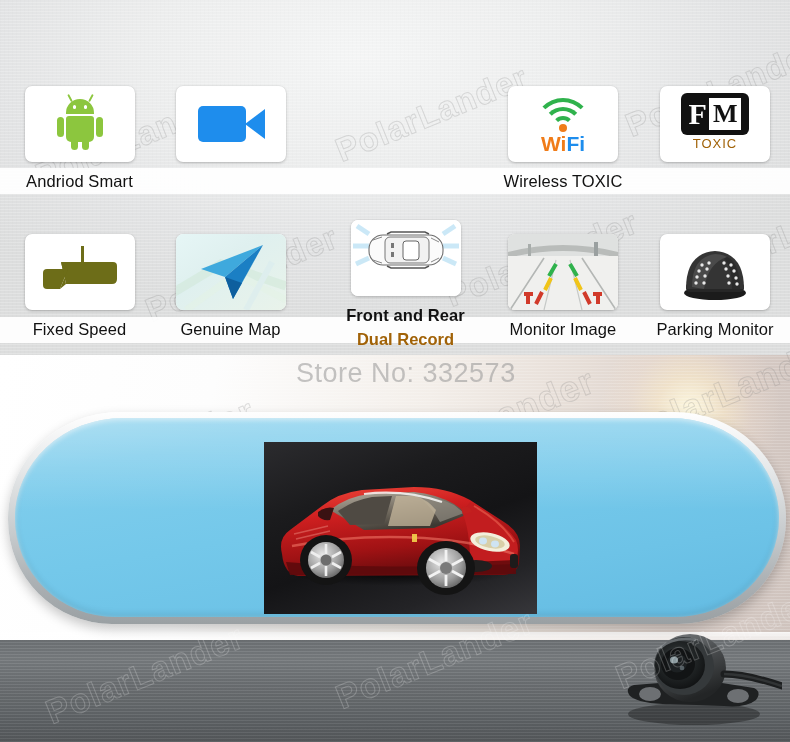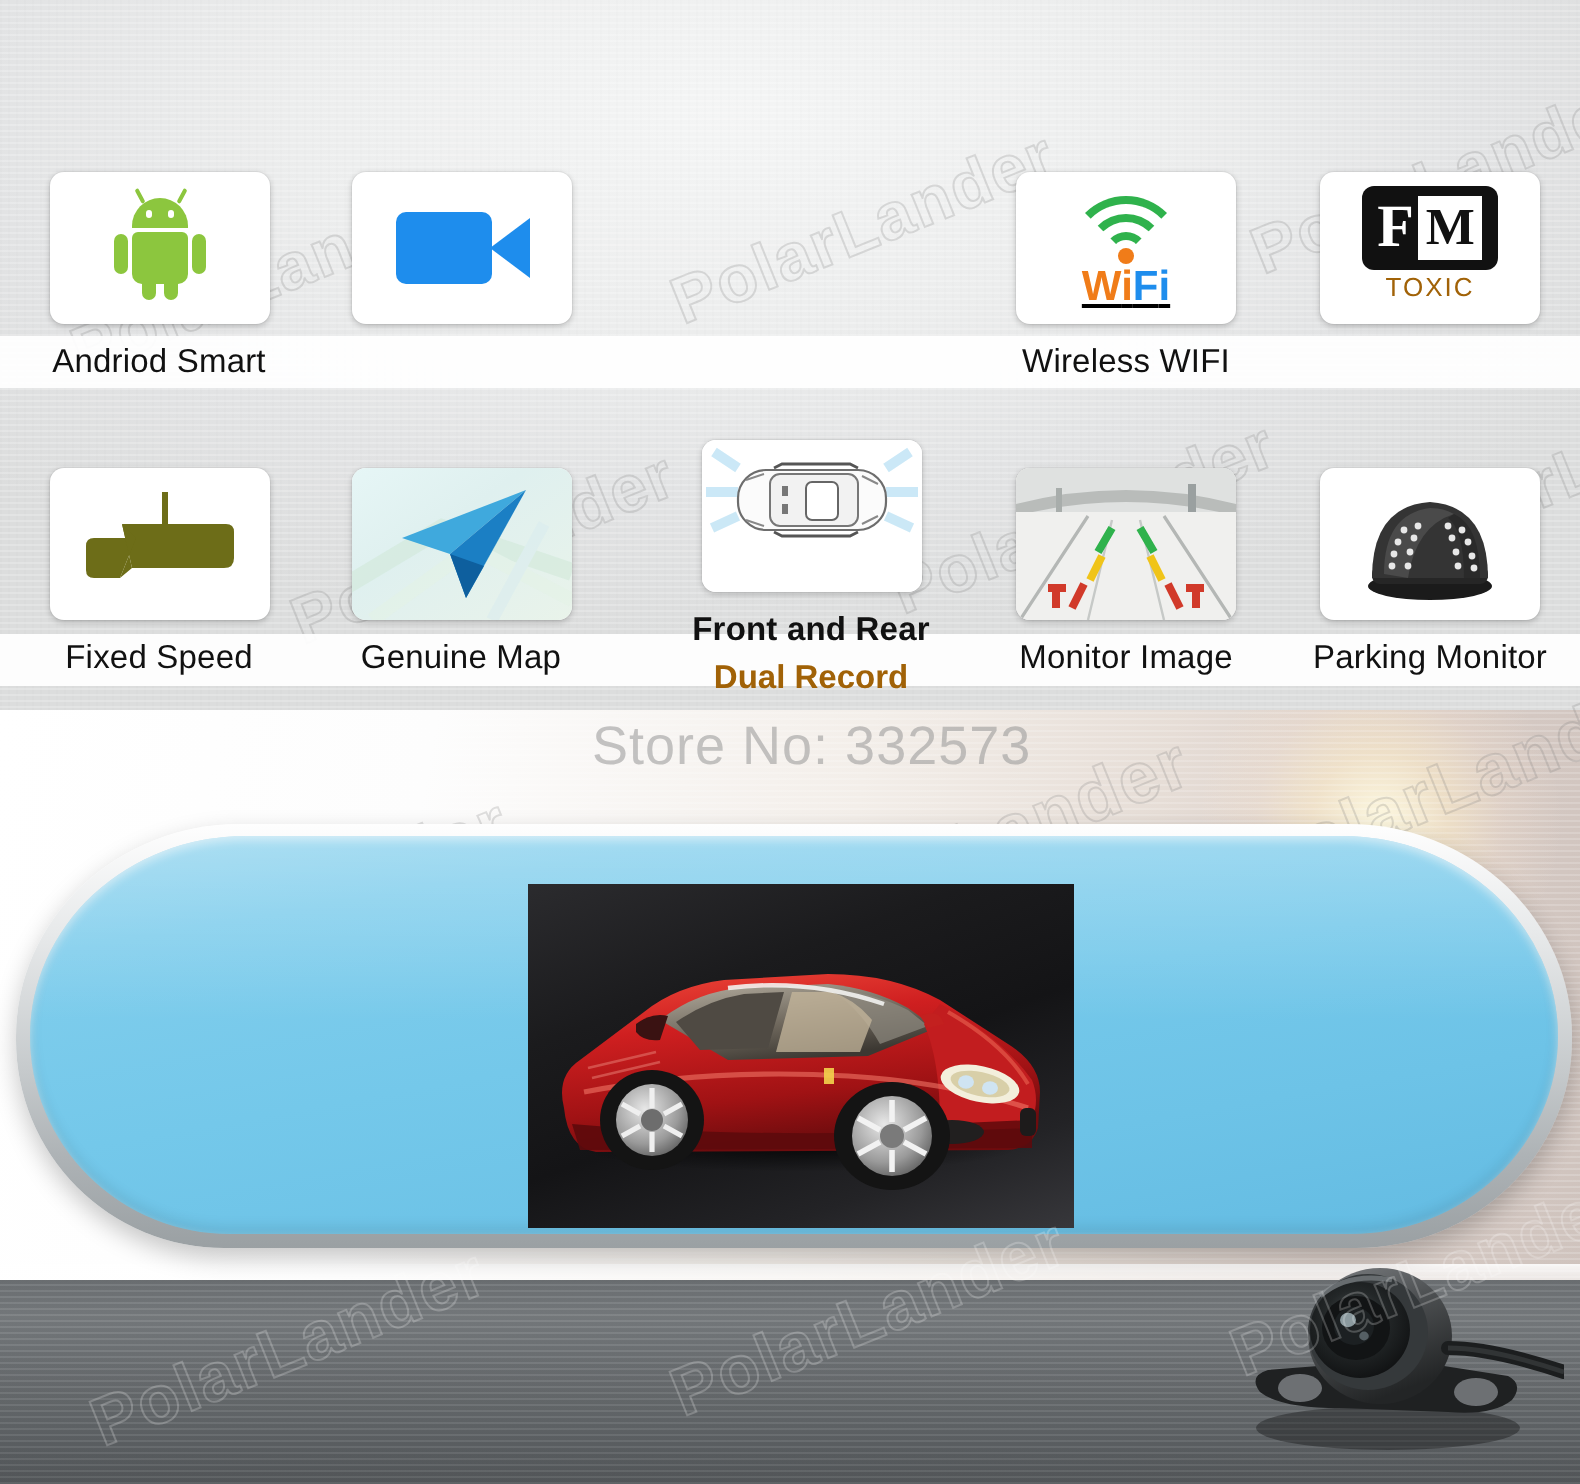--- a/index.html
+++ b/index.html
@@ -108,21 +108,21 @@
     background:radial-gradient(circle at 32% 28%, #7ec8f5 0%, #2a9ce8 38%, #1267c8 78%, #0d4da3 100%);}
   .pin-t{ position:absolute; left:13px; top:30px; width:0; height:0;
     border-left:11px solid transparent; border-right:11px solid transparent; border-top:22px solid #1267c8;}
   .pin-sh{ position:absolute; left:12px; top:52px; width:24px; height:5px; background:rgba(0,0,0,.14); border-radius:50%;}
 
   .wifi { width:74px; height:56px; position:relative; }
   .arc { position:absolute; left:50%; transform:translateX(-50%); border:4.5px solid #2fb24c;
     border-bottom-color:transparent; border-left-color:transparent; border-right-color:transparent;
     border-radius:50%; }
   .wf-text { position:absolute; left:0; bottom:-2px; width:74px; text-align:center;
-    font-size:21px; font-weight:700; font-family:"Liberation Sans", sans-serif; line-height:21px;text-decoration:underline;}
+    font-size:21px; font-weight:700; font-family:"Liberation Sans", sans-serif; line-height:21px;}
   .wf-w{ color:#f07c19; } .wf-i{ color:#f07c19; } .wf-f{ color:#1e8ded; } .wf-i2{ color:#1e8ded; }
   .wf-dot{ position:absolute; left:28px; top:27px; width:8px; height:8px; background:#f07c19; border-radius:50%;}
 
   .fm { width:80px; height:62px; position:relative; }
   .fm-box{ position:absolute; left:6px; top:0; width:68px; height:42px; background:#111; border-radius:6px;
     display:flex; align-items:center; justify-content:center;}
   .fm-f{ color:#fff; font-size:30px; font-weight:700; line-height:30px; font-family:"Liberation Serif", serif;}
   .fm-m{ color:#111; background:#fff; font-size:26px; font-weight:700; line-height:28px;
     border:2px solid #fff; padding:0 2px; margin-left:2px; font-family:"Liberation Serif", serif;}
   .fm-t{ position:absolute; left:0; top:43px; width:80px; text-align:center; font-size:13px; color:#a16207;
@@ -226,21 +226,21 @@
         <div class="wifi">
           <div class="arc" style="width:58px; height:58px; top:2px;"></div>
           <div class="arc" style="width:40px; height:40px; top:11px;"></div>
           <div class="arc" style="width:22px; height:22px; top:20px;"></div>
           <div class="wf-dot" style="left:33px; top:28px; width:8px; height:8px; background:#f07c19;"></div>
           <div class="wf-text">
             <span class="wf-w">W</span><span class="wf-i">i</span><span class="wf-f">F</span><span class="wf-i2">i</span>
           </div>
         </div>
       </div>
-      <div class="cap">Wireless WIFI</div>
+      <div class="cap">Wireless TOXIC</div>
     </div>
 
     <div class="cell" style="left:645px; top:86px; width:140px;">
       <div class="tile">
         <div class="fm">
           <div class="fm-box">
             <span class="fm-f">F</span>
             <span class="fm-m">M</span>
           </div>
           <div class="fm-t">TOXIC</div>

